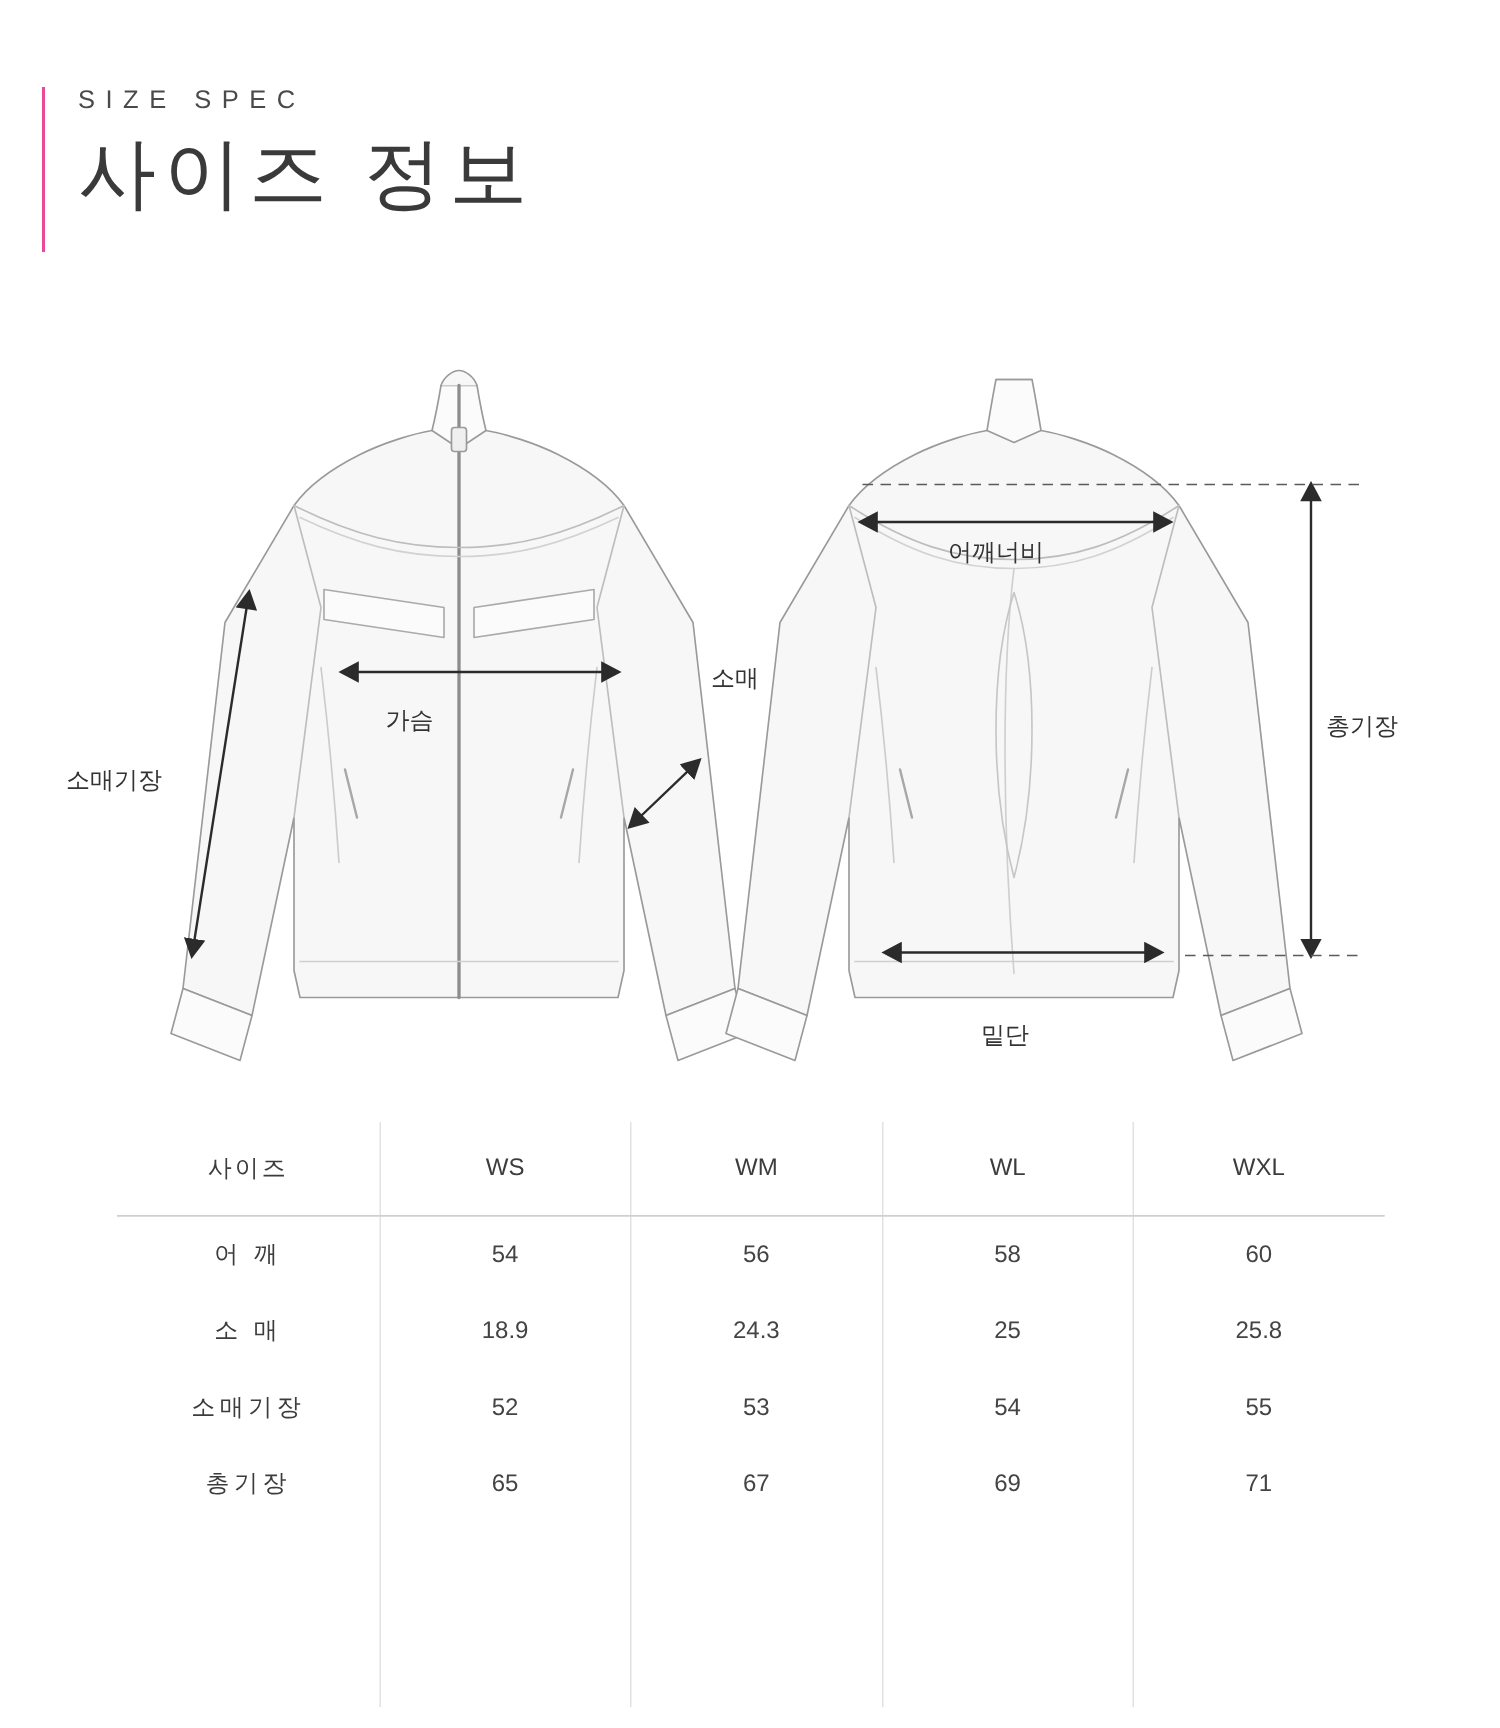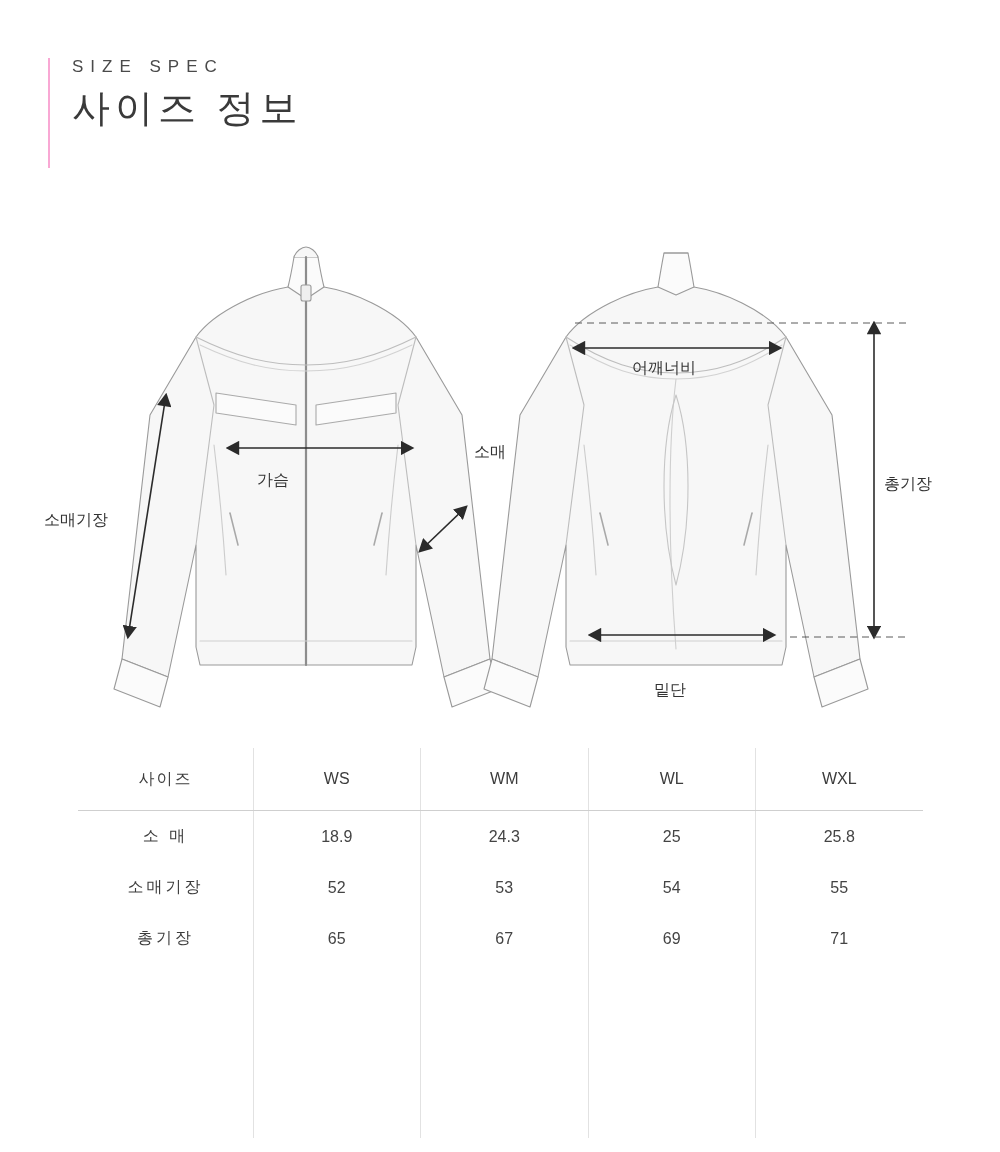--- a/index.html
+++ b/index.html
@@ -15,35 +15,34 @@
     position: relative;
     overflow: hidden;
   }
 
   
   .header {
     position: absolute;
     left: 28px;
     top: 58px;
     padding-left: 22px;
-    border-left: 2px solid #f9a8d4;
+    border-left: 2px solid #ec4899;
     height: 110px;
     box-sizing: border-box;
-    margin-left: 20px;
   }
   .header .eyebrow {
     font-size: 17px;
     letter-spacing: 7px;
     color: #4a4a4a;
     font-weight: 500;
     margin: 0 0 12px 0;
     line-height: 1;
   }
   .header .title {
-    font-size: 38px;
+    font-size: 52px;
     letter-spacing: 5px;
     color: #3a3a3a;
     font-weight: 400;
     margin: 0;
     line-height: 1.15;
   }
 
   
   .illustration {
     position: absolute;
@@ -234,20 +233,27 @@
     <tr>
       <th class="size-head">사이즈</th>
       <th>WS</th>
       <th>WM</th>
       <th>WL</th>
       <th>WXL</th>
     </tr>
   </thead>
   <tbody>
     <tr>
+      <th class="row-head">어 깨</th>
+      <td>54</td>
+      <td>56</td>
+      <td>58</td>
+      <td>60</td>
+    </tr>
+    <tr>
       <th class="row-head">소 매</th>
       <td>18.9</td>
       <td>24.3</td>
       <td>25</td>
       <td>25.8</td>
     </tr>
     <tr>
       <th class="row-head">소매기장</th>
       <td>52</td>
       <td>53</td>

